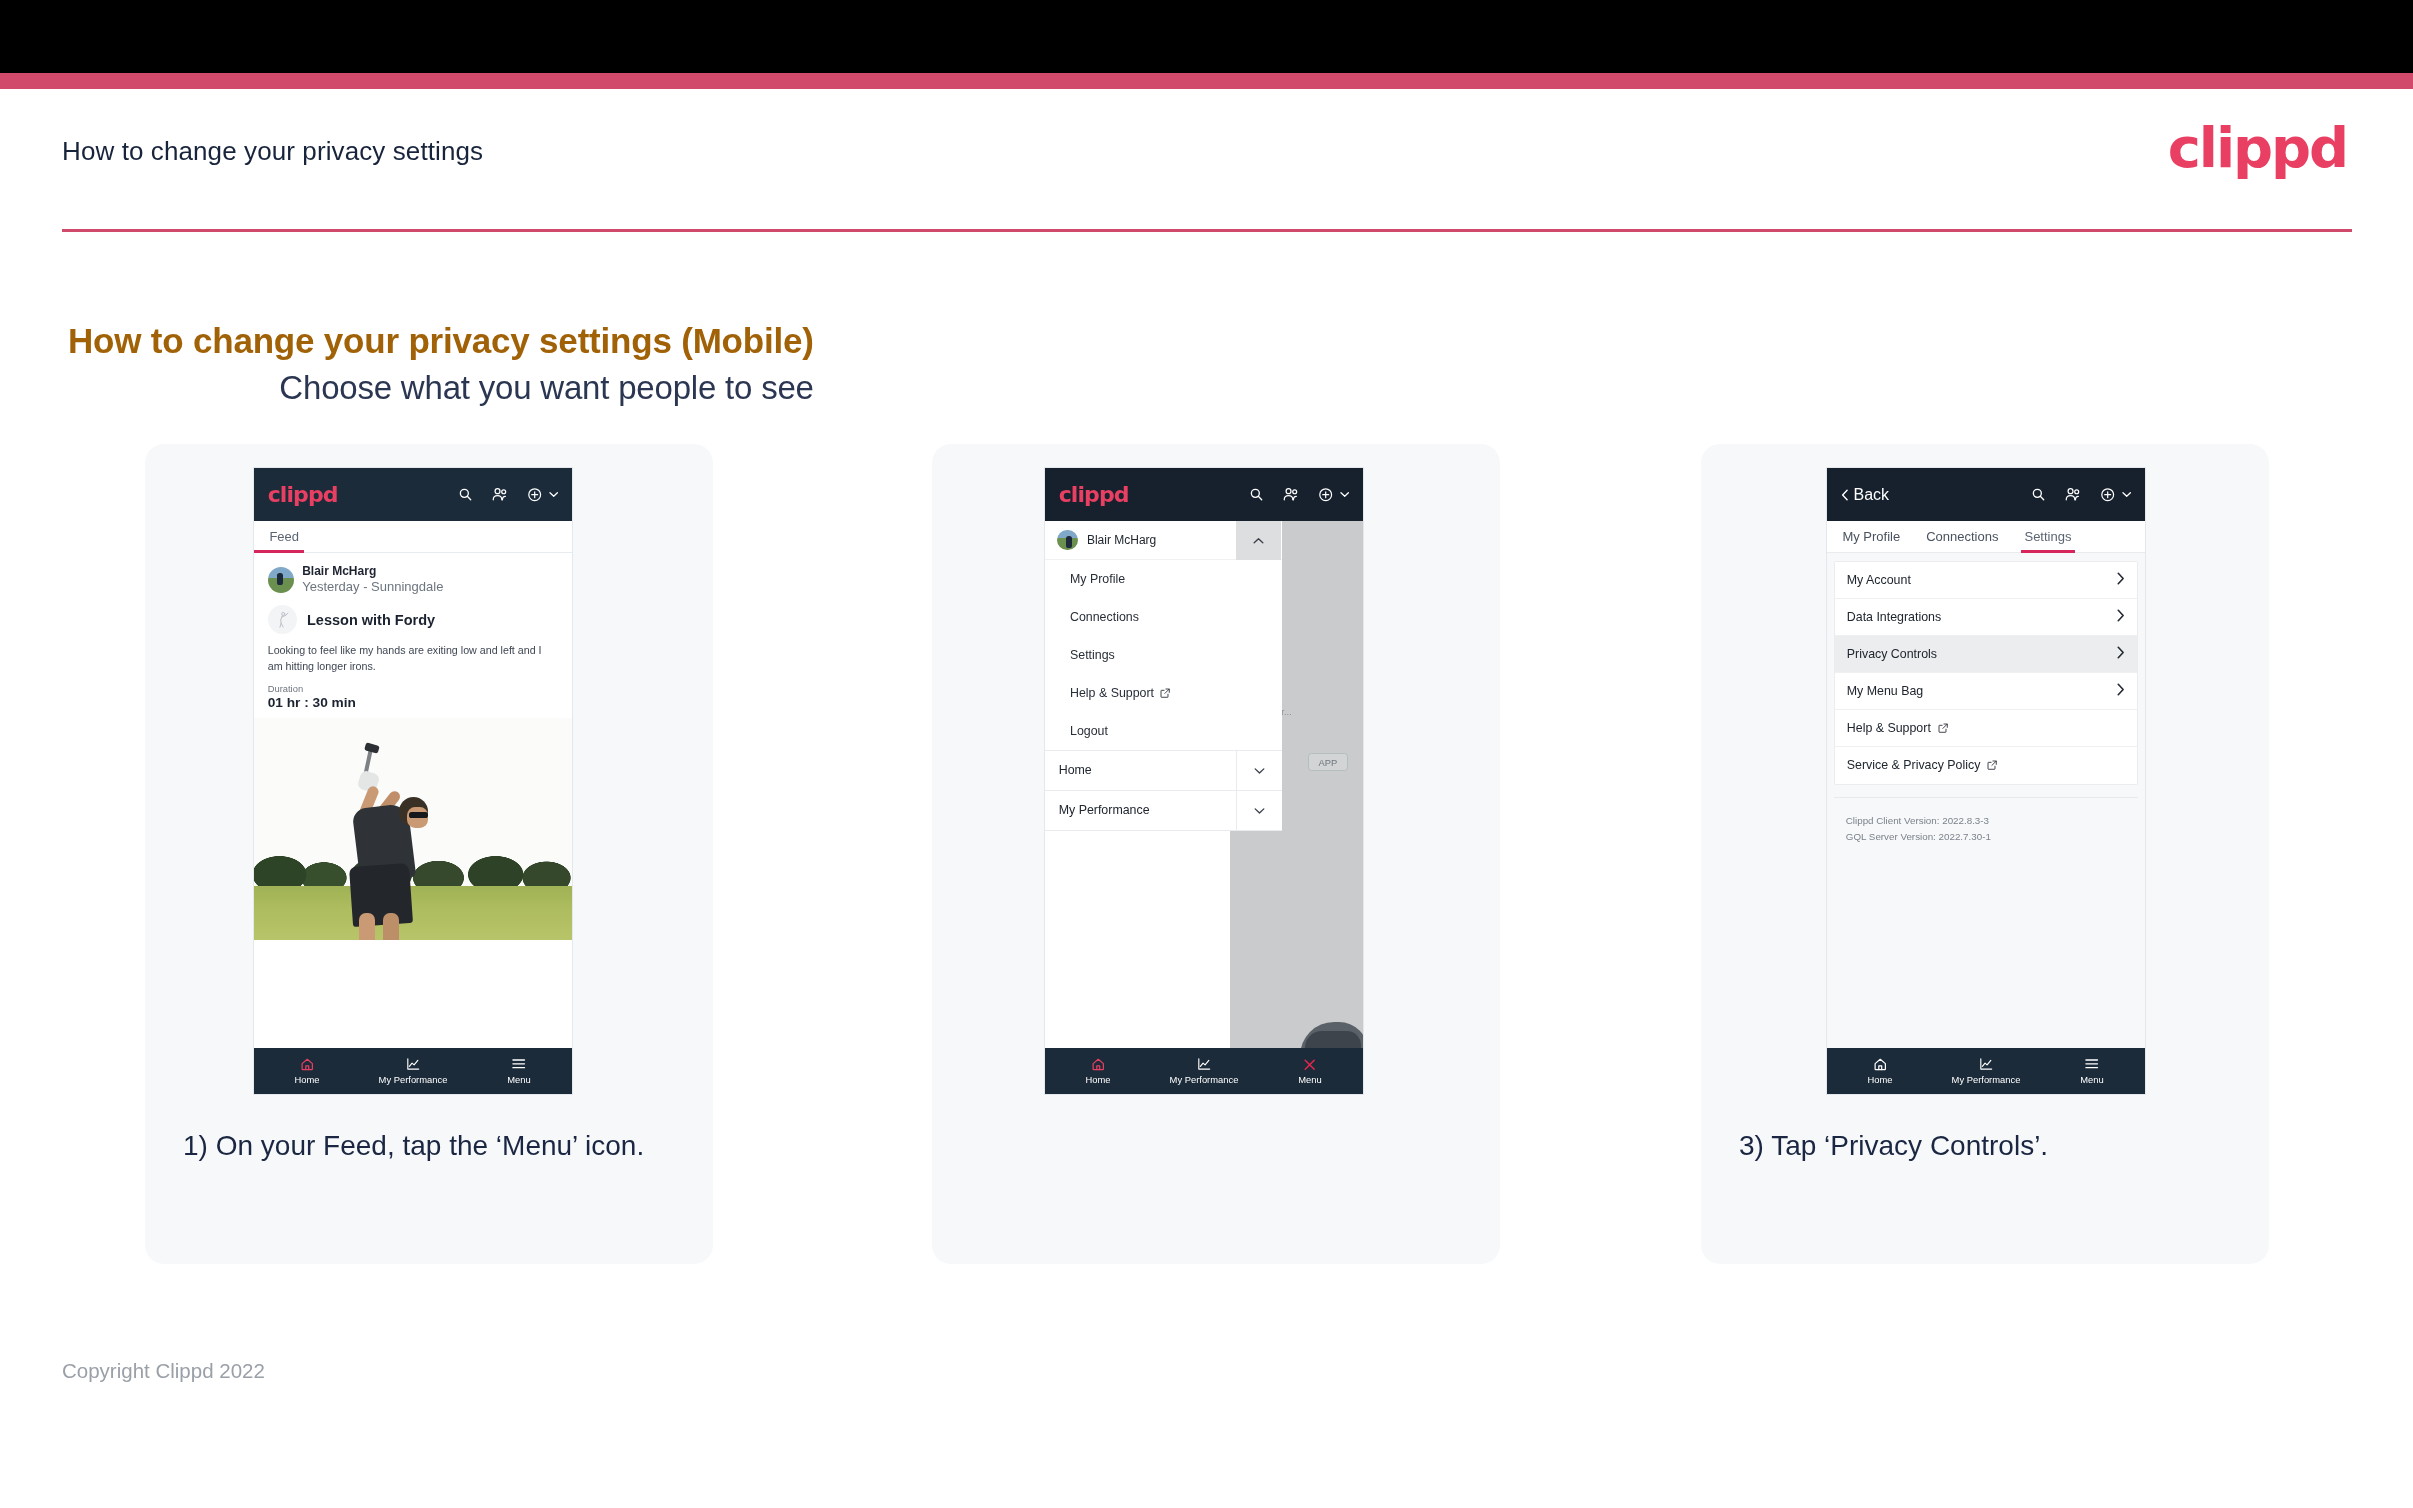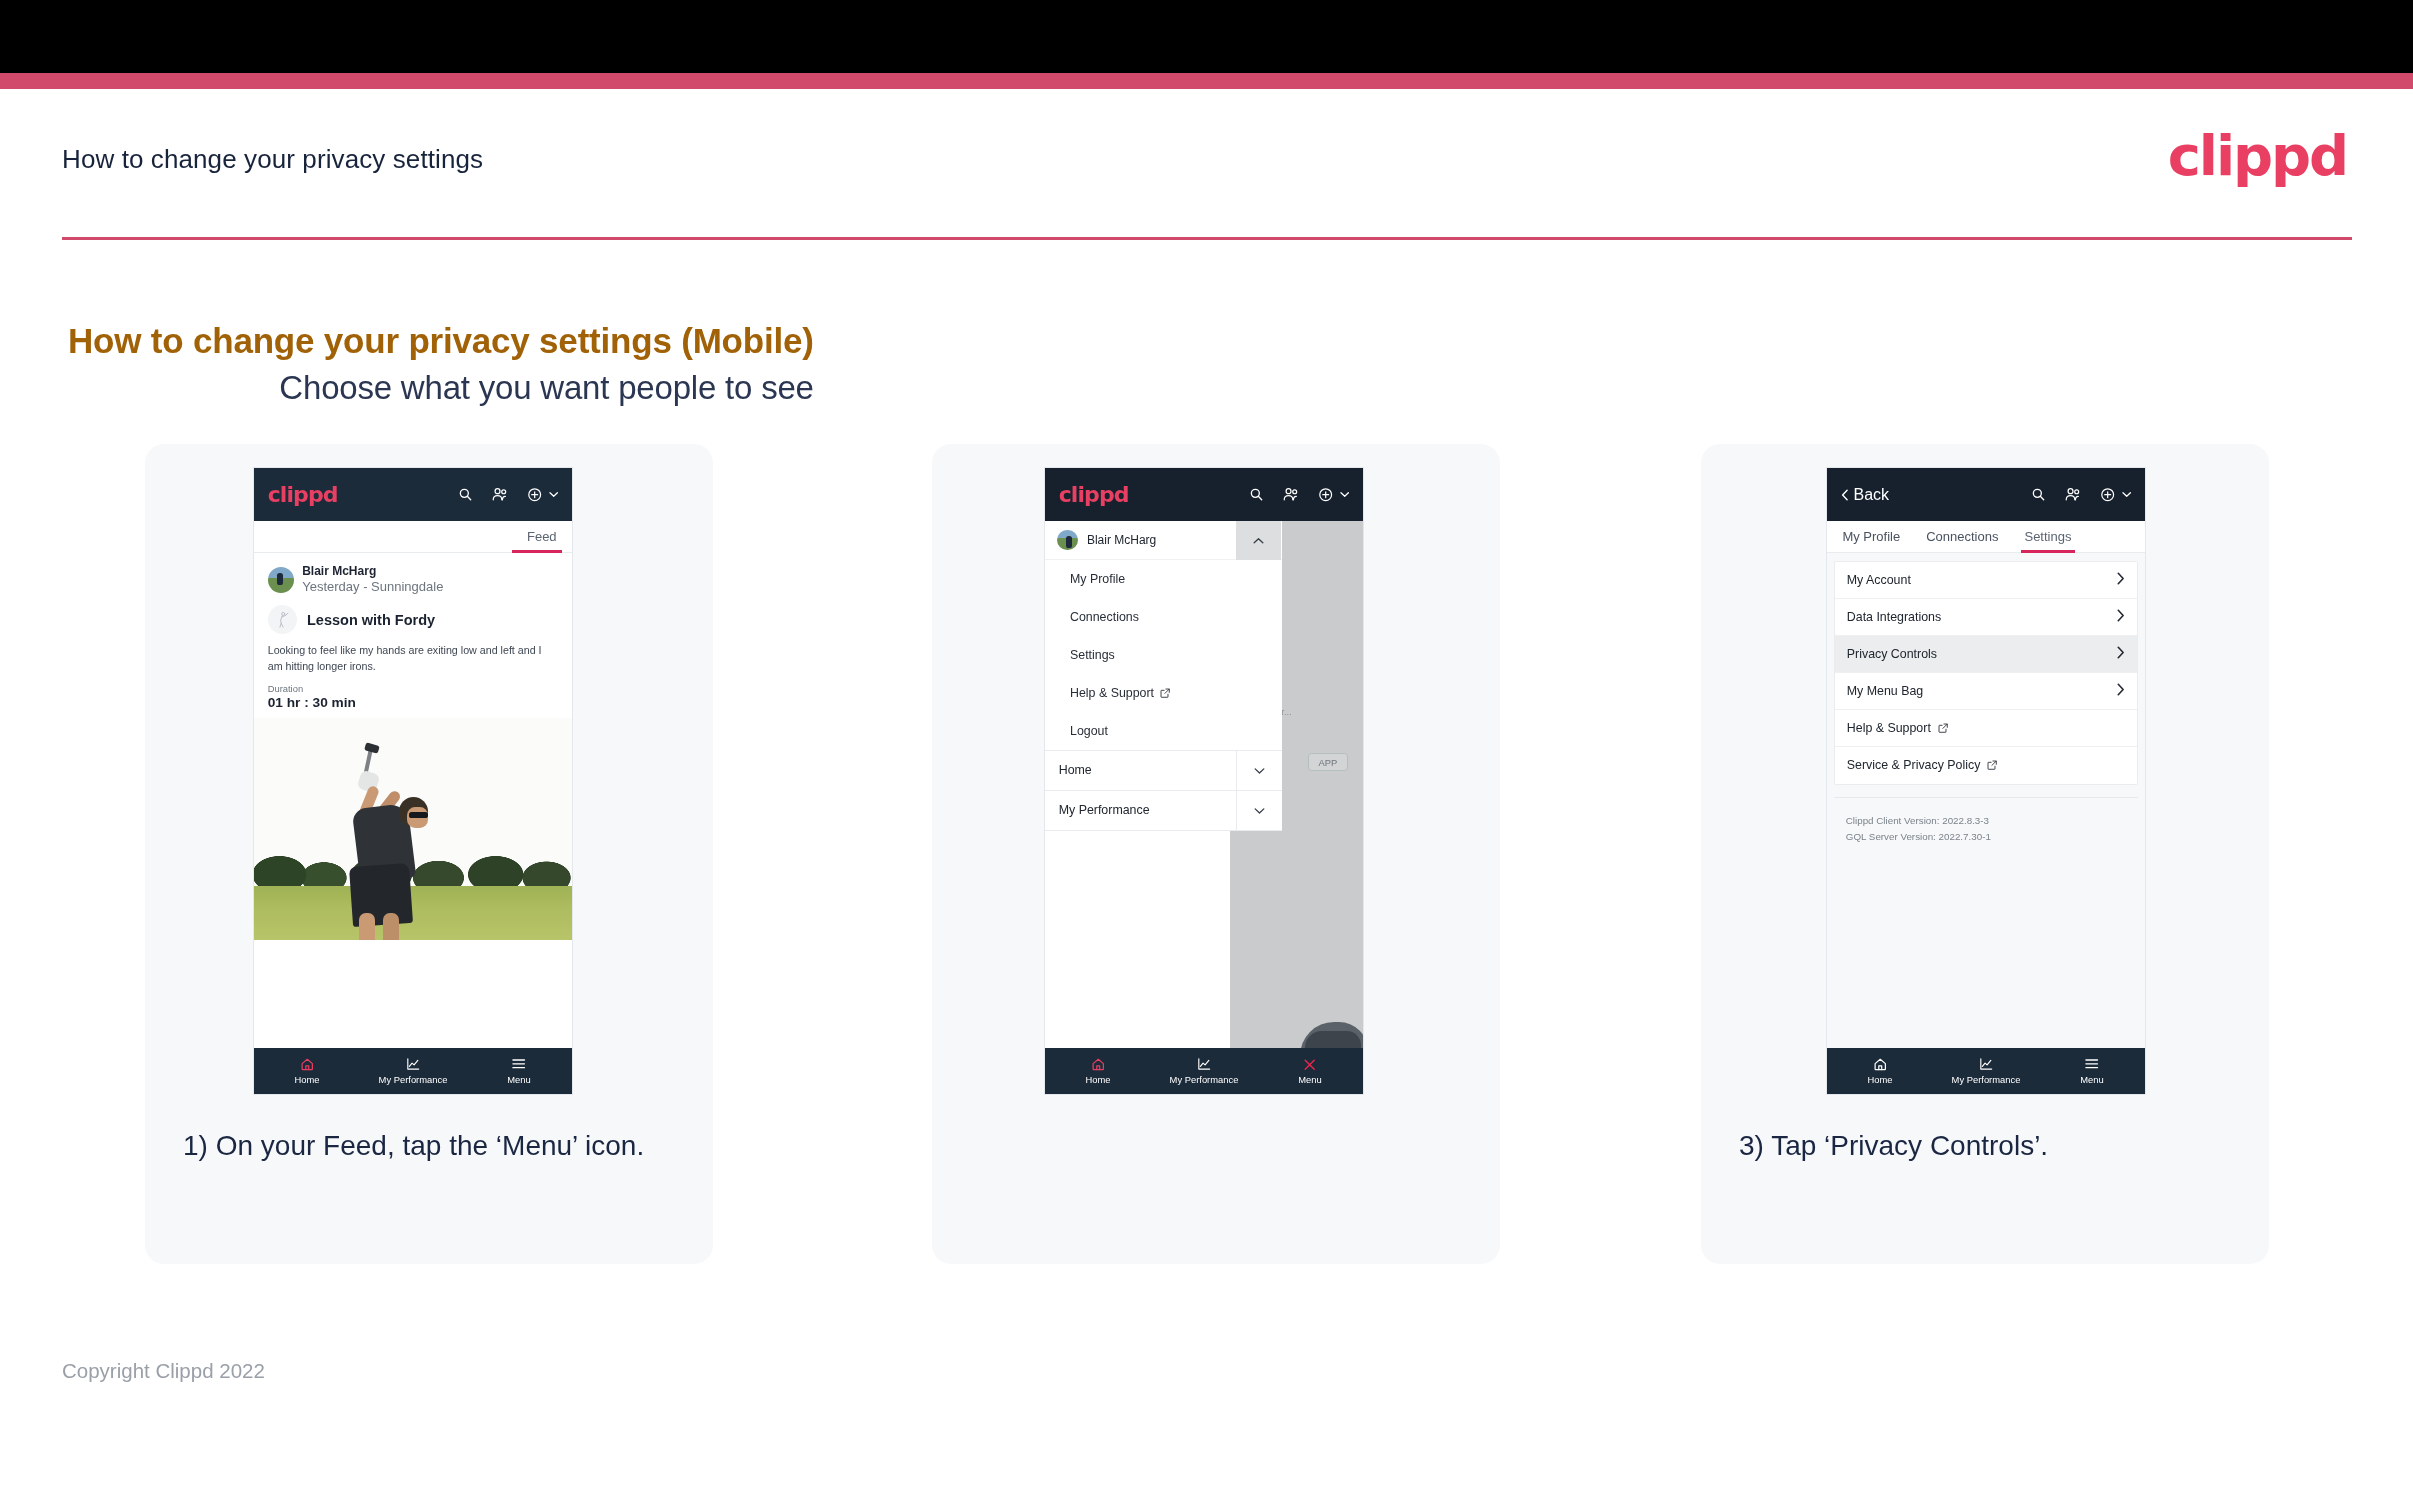--- a/index.html
+++ b/index.html
@@ -10,21 +10,21 @@
     font-family: "Liberation Sans", sans-serif;
     overflow: hidden;
   }
   .slide { position: relative; width: 2413px; height: 1508px; background:#fff; }
 
   
   .topbar-black { position:absolute; left:0; top:0; width:2413px; height:73px; background:#000000; }
   .topbar-pink  { position:absolute; left:0; top:73px; width:2413px; height:16px; background:#d1496b; }
 
   
-  .header { position:absolute; left:0; top:90px; width:2413px; height:180px; }
+  .header { position:absolute; left:0; top:82px; width:2413px; height:180px; }
   .header-title {
     position:absolute; left:62px; top:54px;
     font-size:26px; font-weight:400; color:#18243c; letter-spacing:0.1px;
     white-space:nowrap;
   }
   .brand-logo {
     position:absolute; right:66px; top:38px;
     font-size:56px; font-weight:700; color:#e83f62;
     letter-spacing:-2.1px; line-height:1;
     font-family:"DejaVu Sans", sans-serif;
@@ -88,21 +88,21 @@
   .tabrow {
     position:relative; height:32px; background:#fff;
     display:flex; align-items:center; padding:0 15.4px; gap:26px;
     border-bottom:0.9px solid #e9ecef;
   }
   .tabrow .tab { font-size:13px; color:#4a5260; position:relative; height:32px; display:flex; align-items:center; }
   .tabrow .tab.active { color:#5b6472; }
   .tabrow .tab.active::after{
     content:""; position:absolute; left:-3.4px; right:-3.4px; bottom:0; height:2.6px; background:#d6265c;
   }
-  .tabrow.single { padding-left:15.4px;justify-content:flex-end; }
+  .tabrow.single { padding-left:15.4px; }
   .tabrow.single .tab.active::after { left:-15.4px; right:auto; width:50px; }
 
   
   .feed { background:#fff; }
   .post-head { display:flex; align-items:center; gap:8.5px; padding:11px 13.7px 5.1px 13.7px; }
   .avatar {
     width:26px; height:26px; border-radius:50%; flex:0 0 26px; overflow:hidden;
     background:linear-gradient(#7fa8c9 0 42%, #6b8f4e 42% 100%);
     position:relative;
   }

